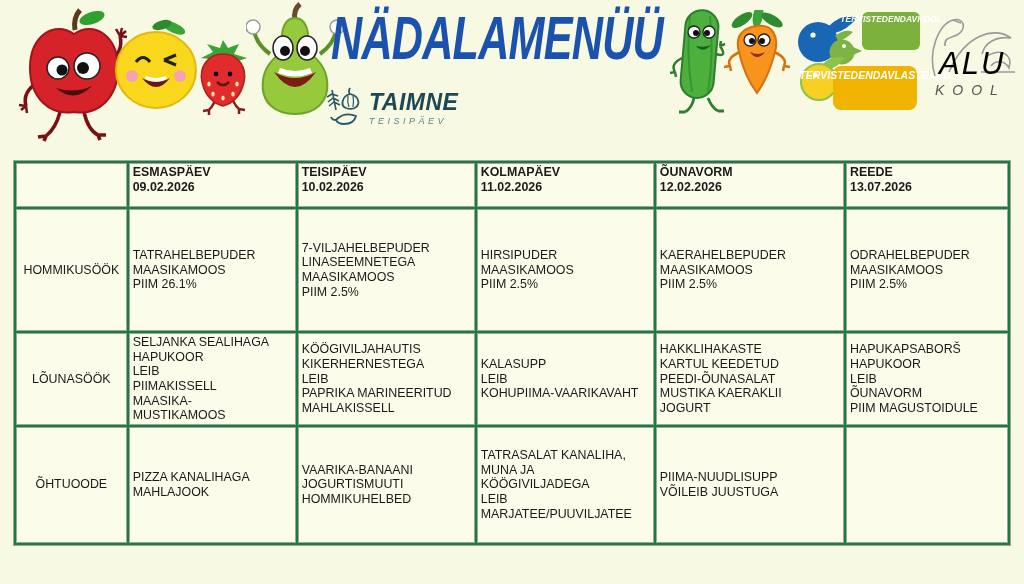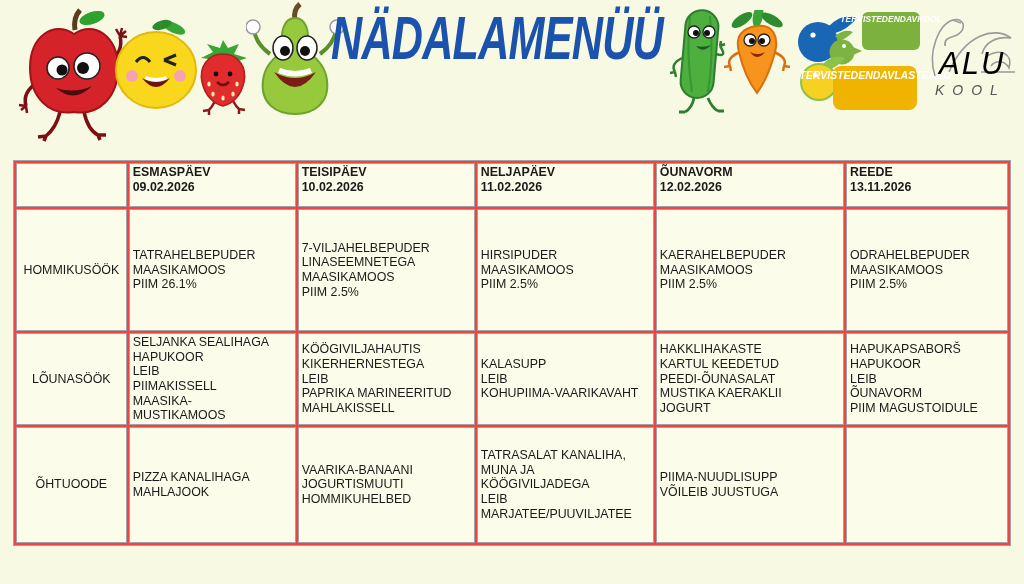--- a/index.html
+++ b/index.html
@@ -30,21 +30,21 @@
   .badge2-rect{position:absolute;left:833px;top:66px;width:74px;height:36px;
     background:#f0b400;font-size:10.5px;padding:4px 5px;border-radius:8px;}
   .alu{position:absolute;left:925px;top:10px;width:95px;height:98px;}
   .alu svg{position:absolute;left:0;top:0;}
   .alu .alu-tx{position:absolute;left:14px;top:36px;font-size:31px;color:#000000;letter-spacing:2px;}
   .alu .kool-tx{position:absolute;left:10px;top:72px;font-size:14px;color:#555;letter-spacing:8px;}
   
   table.menu{
     position:absolute;left:13px;top:160px;
     border-collapse:separate;border-spacing:2px;
-    background:#ef4444;border:1px solid #a2a2a2;
+    background:#15803d;border:1px solid #a2a2a2;
     table-layout:fixed;width:998px;
   }
   table.menu th, table.menu td{
     border:1px solid #a2a2a2;background:#fbfce9;
     font-size:12.4px;line-height:1.18;
     padding:1px 3px;overflow:hidden;
   }
   thead th{font-weight:bold;font-size:13px;text-align:left;vertical-align:top;height:40px;}
   tbody th{font-weight:normal;font-size:12px;text-align:center;vertical-align:middle;white-space:nowrap;padding:0;margin-left:32px;}
   tbody td{text-align:left;vertical-align:middle;white-space:pre-line;}
@@ -120,20 +120,34 @@
       <circle cx="39" cy="49" r="5" fill="#111"></circle>
       <ellipse cx="61" cy="46" rx="10" ry="12" fill="#fff" stroke="#222" stroke-width="1.5"></ellipse>
       <circle cx="59" cy="49" r="5" fill="#111"></circle>
       <path d="M28,70 Q49,100 70,70 Q49,82 28,70 Z" fill="#7a1d14"></path>
       <path d="M32,71 Q49,78 66,71 L64,66 Q49,72 34,66 Z" fill="#fff"></path>
     </svg>
   </div>
 
   <h1 class="title">NÄDALAMENÜÜ</h1>
 
+  <div class="taimne">
+    <span>
+      <svg width="40" height="44" viewBox="0 0 40 44">
+        <path d="M8,6 L12,26 M8,10 l-5,3 M9,14 l-5,4 M10,18 l-5,4 M8,10 l6,2 M9,14 l6,3 M10,18 l6,3" stroke="#2a5866" stroke-width="1.6" fill="none"></path>
+        <path d="M26,4 Q24,8 26,10 M26,10 C18,12 16,22 22,24 C30,27 36,22 34,16 C33,12 30,11 26,10 Z" stroke="#2a5866" stroke-width="1.8" fill="none"></path>
+        <path d="M24,12 Q23,18 25,23 M29,12 Q30,17 29,23" stroke="#2a5866" stroke-width="1.2" fill="none"></path>
+        <path d="M14,34 Q22,28 32,32 Q30,40 20,40 Q14,40 12,36 Z M12,36 q-4,0 -5,-3" stroke="#2a5866" stroke-width="1.8" fill="none"></path>
+      </svg>
+    </span>
+    <span style="display:flex;flex-direction:column;">
+      <span class="tx1">TAIMNE</span>
+      <span class="tx2">TEISIPÄEV</span>
+    </span>
+  </div>
 
   <div class="abs" style="left:668px;top:4px;">
     <svg width="62" height="112" viewBox="0 0 62 112">
       <path d="M14,54 Q2,60 7,68 M7,68 l-5,1 M7,68 l1,5" stroke="#2e7d32" stroke-width="2.5" fill="none"></path>
       <path d="M48,50 Q60,54 52,42 M52,42 l5,-2 M52,42 l1,-5" stroke="#2e7d32" stroke-width="2.5" fill="none"></path>
       <rect x="15" y="6" width="33" height="88" rx="16.5" fill="#4caf3e" stroke="#2e7d32" stroke-width="2" transform="rotate(5 31 50)"></rect>
       <path d="M22,12 Q18,50 24,88 M42,12 Q46,50 40,88" stroke="#2e8b2b" stroke-width="2" fill="none" opacity="0.7"></path>
       <circle cx="26" cy="28" r="6" fill="#fff" stroke="#222" stroke-width="1.3"></circle>
       <circle cx="28" cy="29" r="3" fill="#111"></circle>
       <circle cx="41" cy="28" r="6" fill="#fff" stroke="#222" stroke-width="1.3"></circle>
@@ -219,30 +233,30 @@
         <th></th>
         <th>
           <div>ESMASPÄEV</div>
           <div>09.02.2026</div>
         </th>
         <th>
           <div>TEISIPÄEV</div>
           <div>10.02.2026</div>
         </th>
         <th>
-          <div>NELJAPÄEV</div>
+          <div>KOLMAPÄEV</div>
           <div>11.02.2026</div>
         </th>
         <th>
           <div>ÕUNAVORM</div>
           <div>12.02.2026</div>
         </th>
         <th>
           <div>REEDE</div>
-          <div>13.11.2026</div>
+          <div>13.07.2026</div>
         </th>
       </tr>
   </thead>
   <tbody id="body-rows">
       <tr>
         <th>HOMMIKUSÖÖK</th>
         <td>TATRAHELBEPUDER
 MAASIKAMOOS
 PIIM 26.1%</td>
         <td>7-VILJAHELBEPUDER

